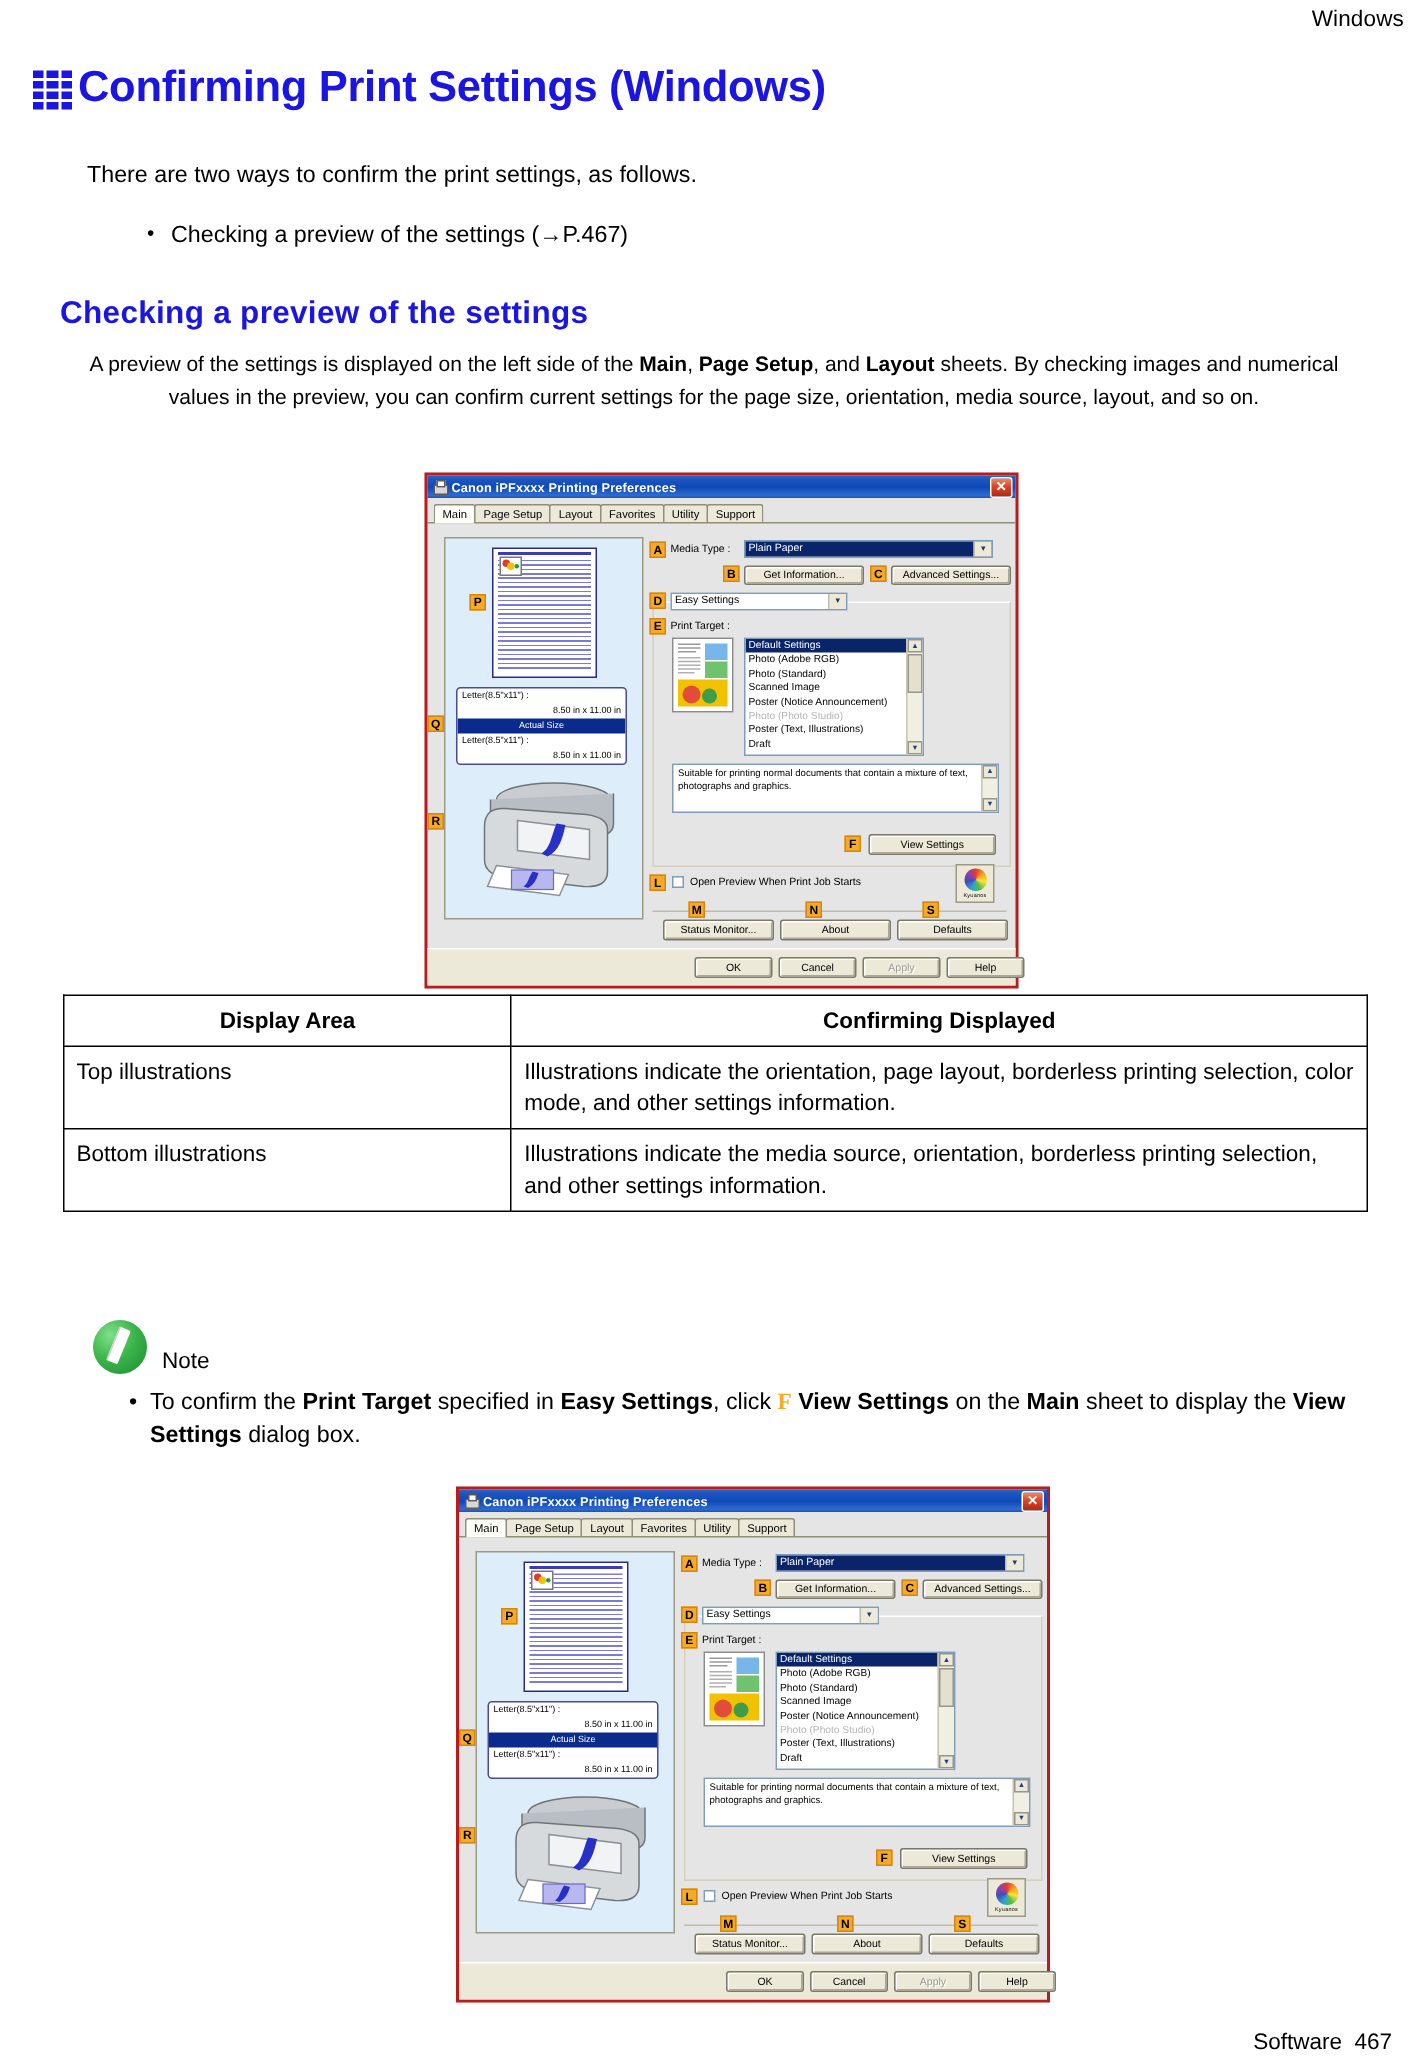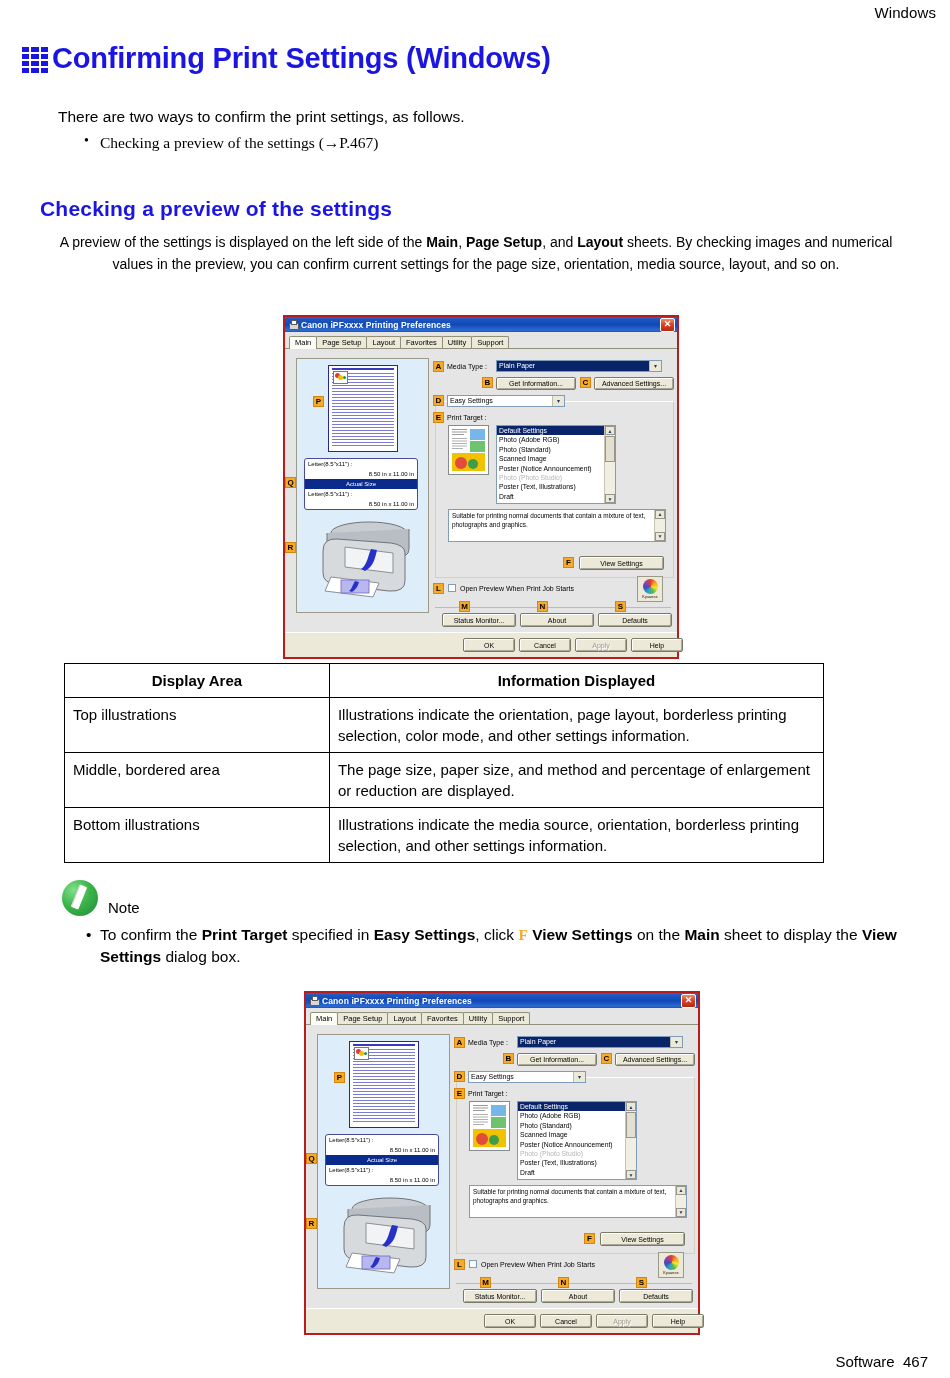--- a/index.html
+++ b/index.html
@@ -29,21 +29,21 @@
     letter-spacing:-0.2px;white-space:nowrap;
   }
 
   
   .intro{position:absolute;top:108px;left:58px;font-size:15.5px;color:#000;}
   .bullets{position:absolute;top:134px;left:84px;font-size:15.5px;}
   .bullets li{list-style:none;margin:0 0 6px 0;position:relative;padding-left:16px;}
   .bullets li:before{
     content:"•";position:absolute;left:0;top:-1px;font-size:14px;
   }
-  .bullets{padding:0;margin:0;font-family:Liberation Serif, serif;}
+  .bullets{padding:0;margin:14px;}
 
   .h2{
     position:absolute;top:197px;left:40px;font-size:21px;font-weight:bold;
     color:#1a15e0;letter-spacing:0.2px;
   }
   .para{
     position:absolute;top:231px;left:58px;width:836px;font-size:14px;
     line-height:22px;text-align:center;
   }
   .para b{font-weight:bold;}
@@ -406,33 +406,29 @@
     <div class="btn" style="left:313px;top:296px;width:74px;height:14px;">Defaults</div>
 
     <div class="footbar">
       <div class="btn" style="left:178px;top:5px;width:52px;height:14px;">OK</div>
       <div class="btn" style="left:234px;top:5px;width:52px;height:14px;">Cancel</div>
       <div class="btn dis" style="left:290px;top:5px;width:52px;height:14px;">Apply</div>
       <div class="btn" style="left:346px;top:5px;width:52px;height:14px;">Help</div>
     </div>
   </div>
 
-  <table class="tbl" style="left:64px;top:663px;width:760px;">
+  <table class="tbl" style="left:42px;top:663px;width:870px;">
     <tbody>
         <tr>
       <th class="c1">Display Area</th>
-      <th class="c2">Information Displayed</th>
+      <th class="c2">Confirming Displayed</th>
     </tr>
     <tr>
       <td class="c1">Top illustrations</td>
       <td class="c2">Illustrations indicate the orientation, page layout, borderless printing selection, color mode, and other settings information.</td>
-    </tr>
-    <tr>
-      <td class="c1">Middle, bordered area</td>
-      <td class="c2">The page size, paper size, and method and percentage of enlargement or reduction are displayed.</td>
     </tr>
     <tr>
       <td class="c1">Bottom illustrations</td>
       <td class="c2">Illustrations indicate the media source, orientation, borderless printing selection, and other settings information.</td>
     </tr>
   </tbody>
     </table>
 
   <div class="note-wrap" style="left:62px;top:880px;width:840px;">
     <div style="display:flex;align-items:flex-end;">

